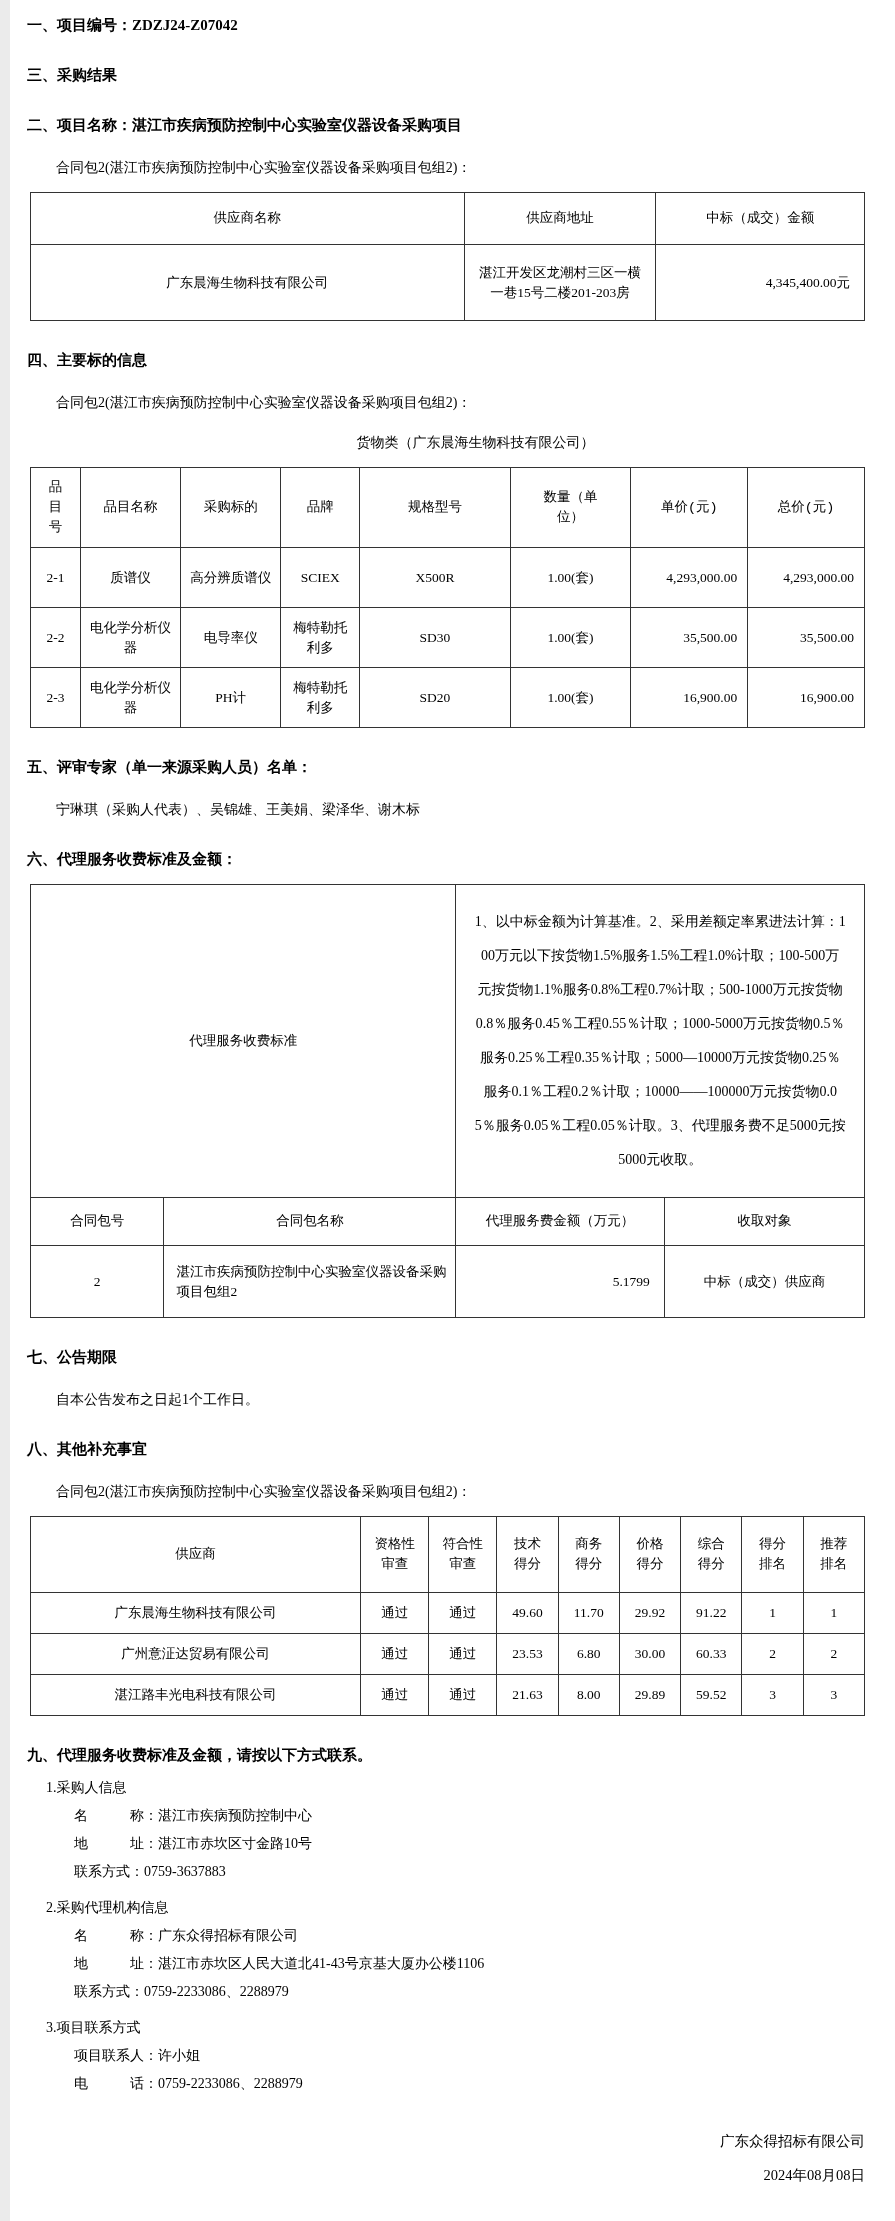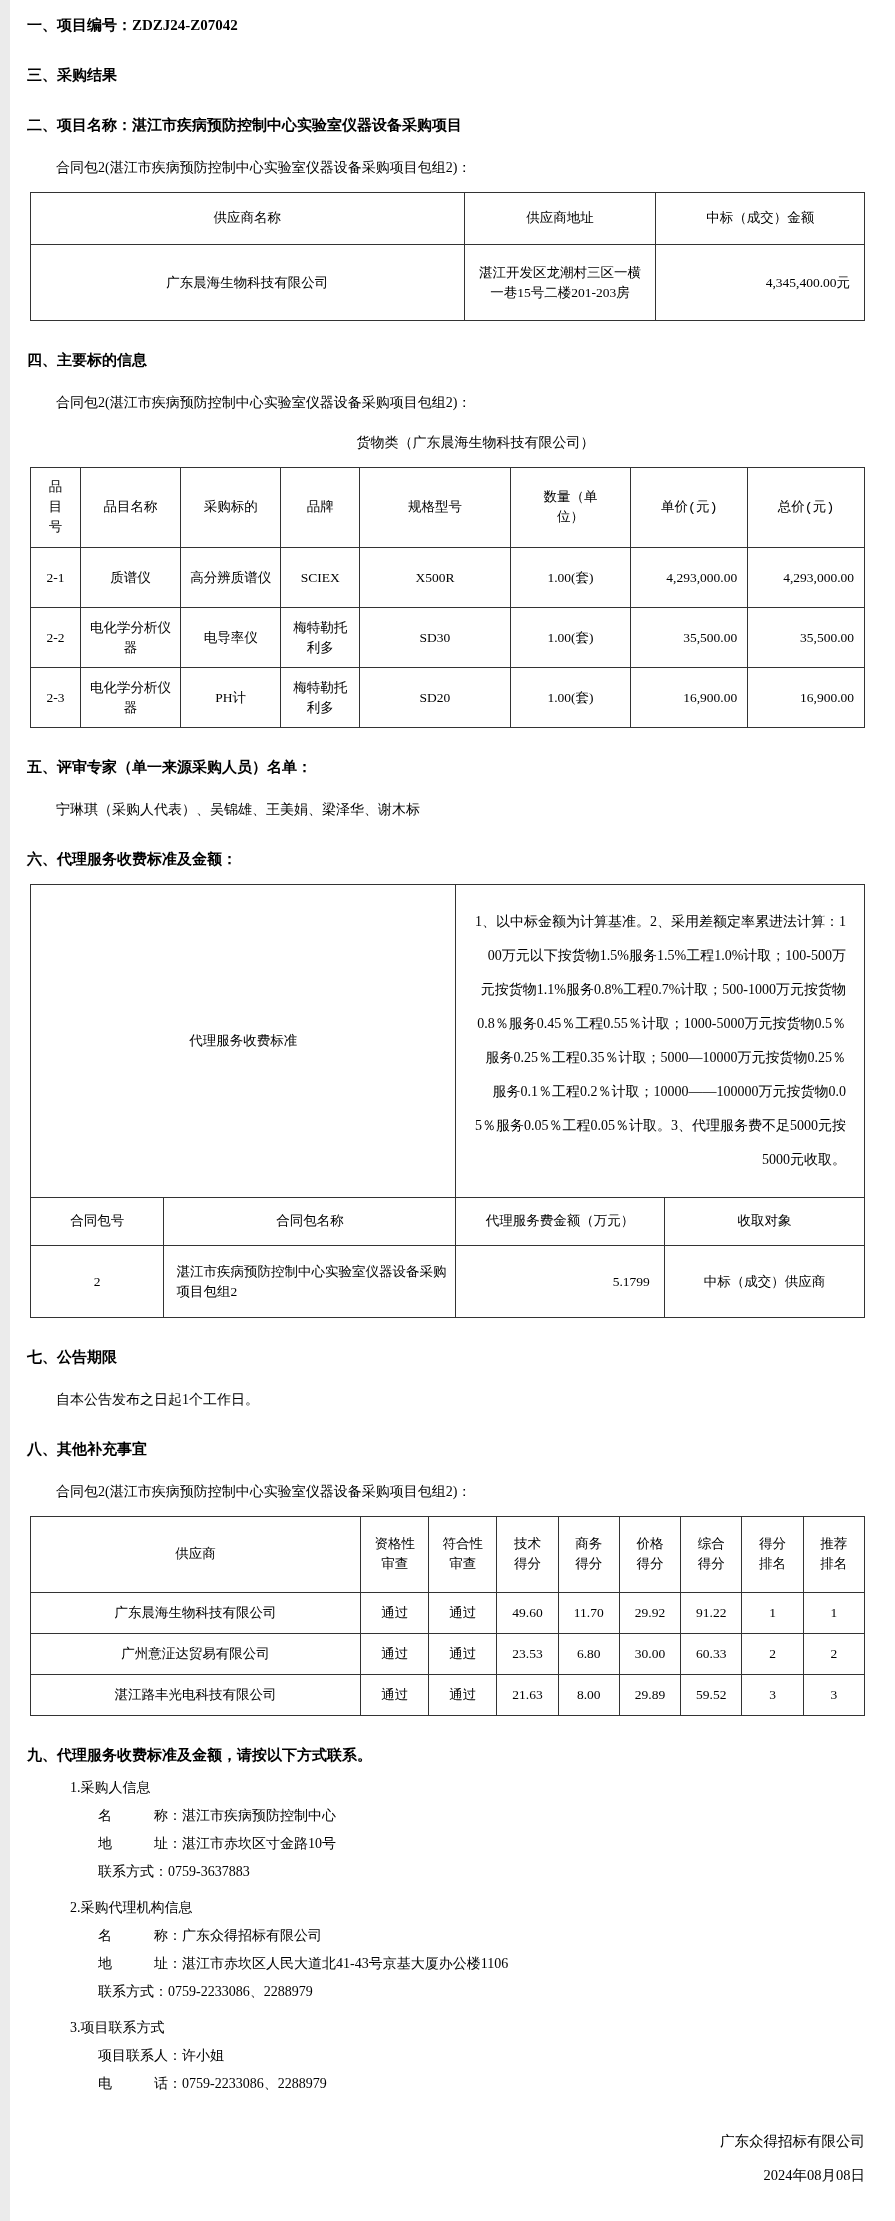--- a/index.html
+++ b/index.html
@@ -21,32 +21,32 @@
   
   .t-result thead tr{height:52px;}
   .t-result tbody tr{height:76px;}
   .t-result td:nth-child(3){text-align:right;padding-right:14px;}
   
   .t-items thead tr{height:80px;}
   .t-items tbody tr{height:60px;}
   .t-items th,.t-items td{padding:4px 6px;}
   .t-items td:nth-child(7),.t-items td:nth-child(8){text-align:right;padding-right:10px;}
   
-  .t-fee .fee-text-cell{text-align:right;line-height:34px;padding:14px 18px;font-size:14px;}
+  .t-fee .fee-text-cell{text-align:center;line-height:34px;padding:14px 18px;font-size:14px;}
   .t-fee .fee-label-cell{height:300px;}
   .t-fee .sub-head{height:48px;}
   .t-fee .sub-data{height:72px;}
   .t-fee .cell-pkgname{text-align:left;padding-left:12px;}
   .t-fee .cell-amount{text-align:right;padding-right:14px;}
   
   .t-eval thead tr{height:76px;}
   .t-eval tbody tr{height:41px;}
   .t-eval th,.t-eval td{padding:3px 4px;}
   
-  .contact-group{margin:0;padding-left:24px;}
+  .contact-group{margin:0;}
   .contact-title{font-size:14px;margin:8px 0 0 36px;line-height:28px;}
   .contact-line{font-size:14px;margin:0 0 0 64px;line-height:28px;}
   .sig-block{margin:26px 30px 0 0;text-align:right;}
   .sig-line{font-size:14.5px;line-height:34px;}
   .footer{margin:30px 0 0 -10px;padding:10px 0 14px 0;border-top:1px solid #e2e2e2;}
 </style>
 </head>
 <body>
 
 <div class="left-strip"></div>

